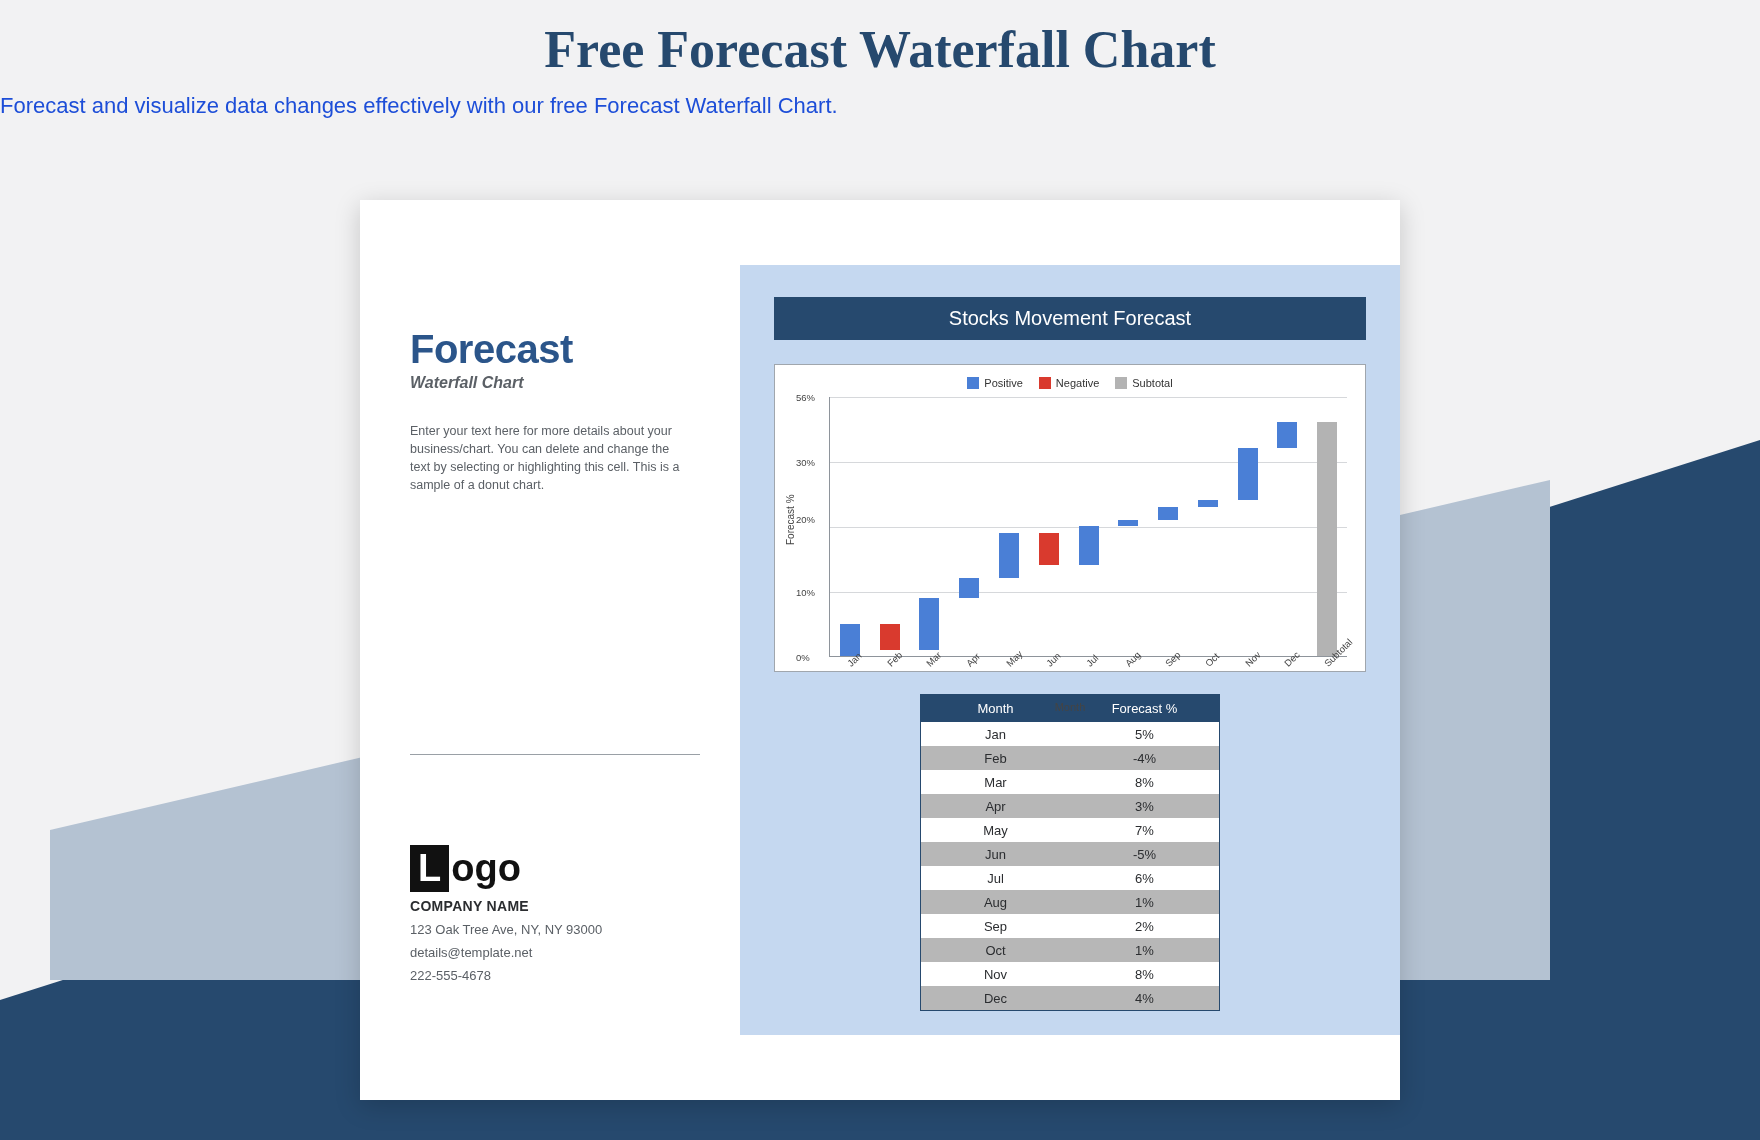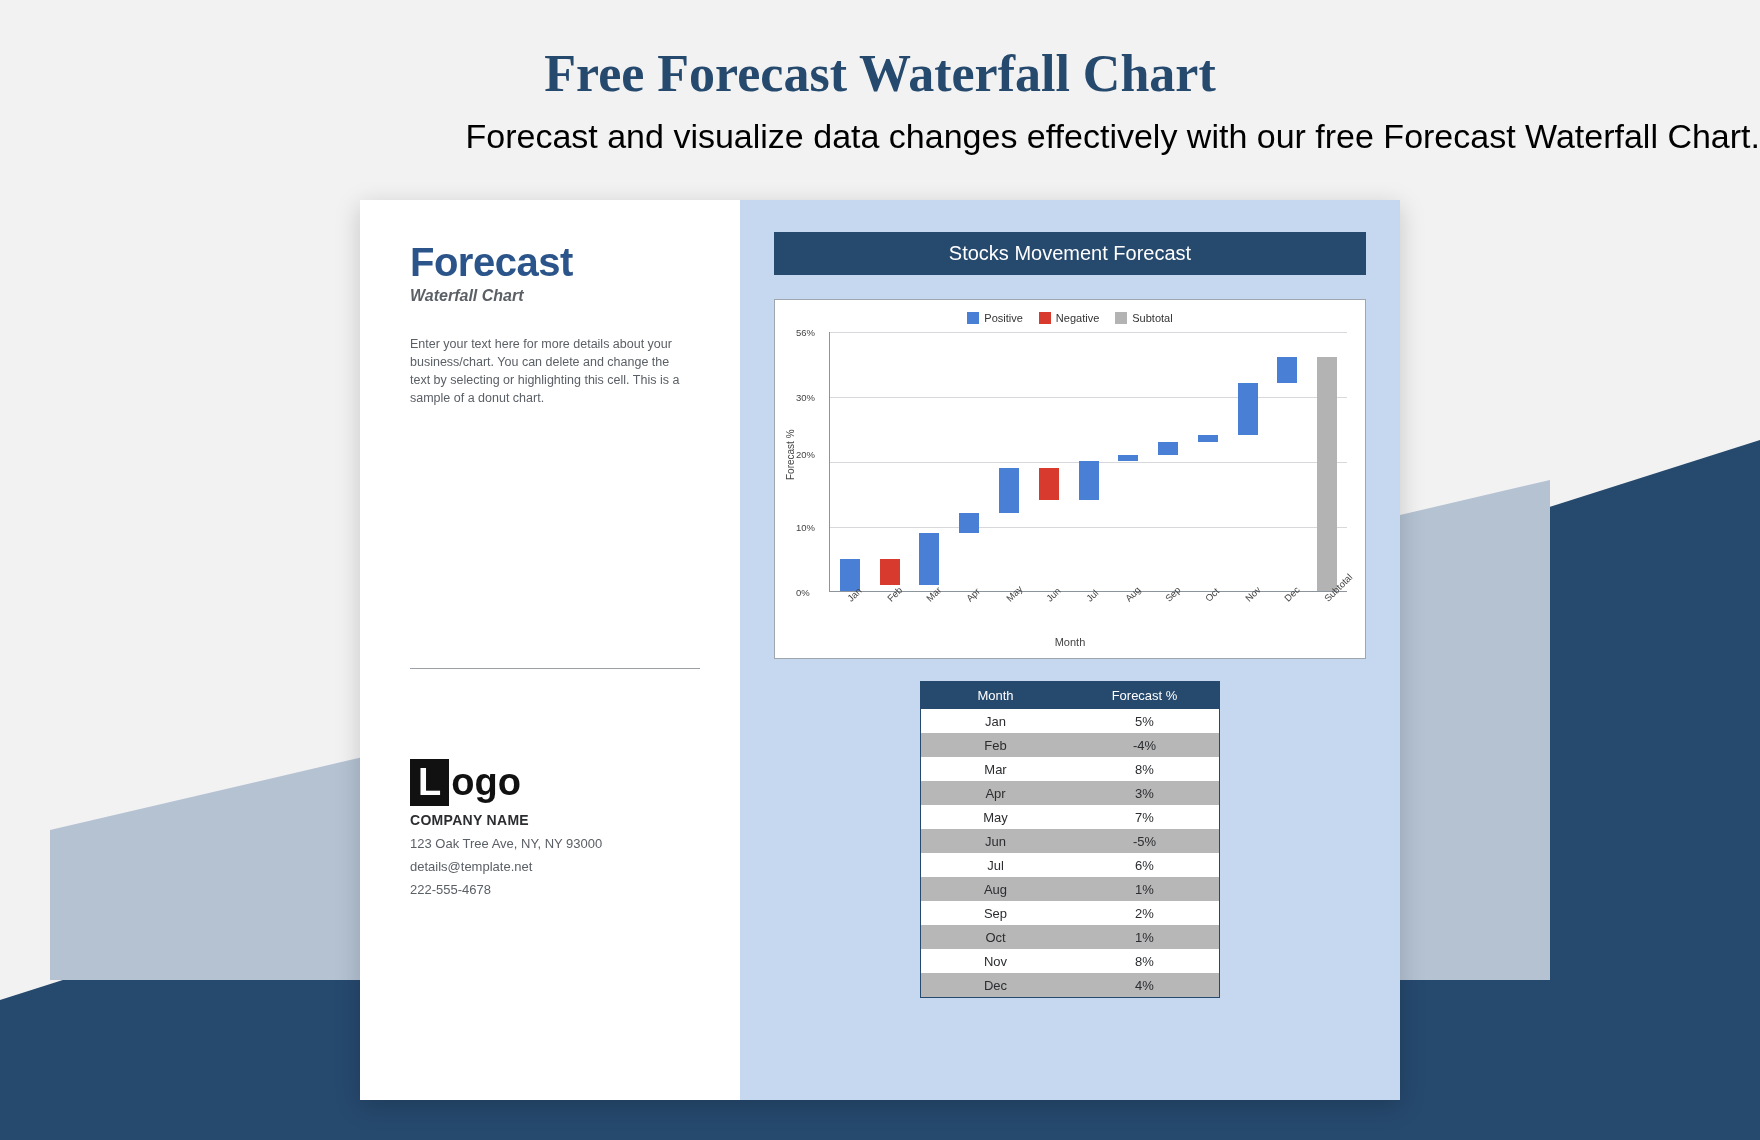--- a/index.html
+++ b/index.html
@@ -22,46 +22,47 @@
     height: 500px;
     background: #b4c2d2;
     clip-path: polygon(0% 70%, 100% 0%, 100% 100%, 0% 100%);
     z-index: 2;
   }
 
   .page-title {
     position: relative;
     z-index: 10;
     text-align: center;
-    padding-top: 44px;
+    padding-top: 20px;
     font-family: Georgia, 'Times New Roman', serif;
     font-size: 52px;
     font-weight: 700;
     color: #26496e;
   }
   .page-subtitle {
     position: relative;
     z-index: 10;
-    text-align: right;
+    text-align: left;
     padding-top: 14px;
-    font-size: 34px;
-    color: #000000;
+    font-size: 22px;
+    color: #1d4ed8;
   }
 
   .card {
     position: absolute;
     z-index: 20;
     left: 50%;
     top: 200px;
     transform: translateX(-50%);
     width: 1040px;
     height: 900px;
     background: #ffffff;
     box-shadow: 0 6px 24px rgba(0,0,0,0.18);
     display: flex;
+    align-items: center;
   }
   .left-panel {
     width: 380px;
     padding: 40px 40px 30px 50px;
   }
   .right-panel {
     flex: 1;
     background: #c5d8f0;
     padding: 32px 34px 24px 34px;
   }
@@ -125,21 +126,21 @@
     background: #26496e;
     color: #fff;
     text-align: center;
     padding: 10px 0;
     font-size: 20px;
     margin-bottom: 24px;
   }
   .chart-area {
     background: #fff;
     border: 1px solid #a0a6ad;
-    height: 360px;
+    height: 308px;
     padding: 12px 10px 8px 10px;
     position: relative;
   }
   .legend {
     display: flex;
     justify-content: center;
     gap: 16px;
     font-size: 11px;
     color: #333;
     margin-bottom: 8px;

